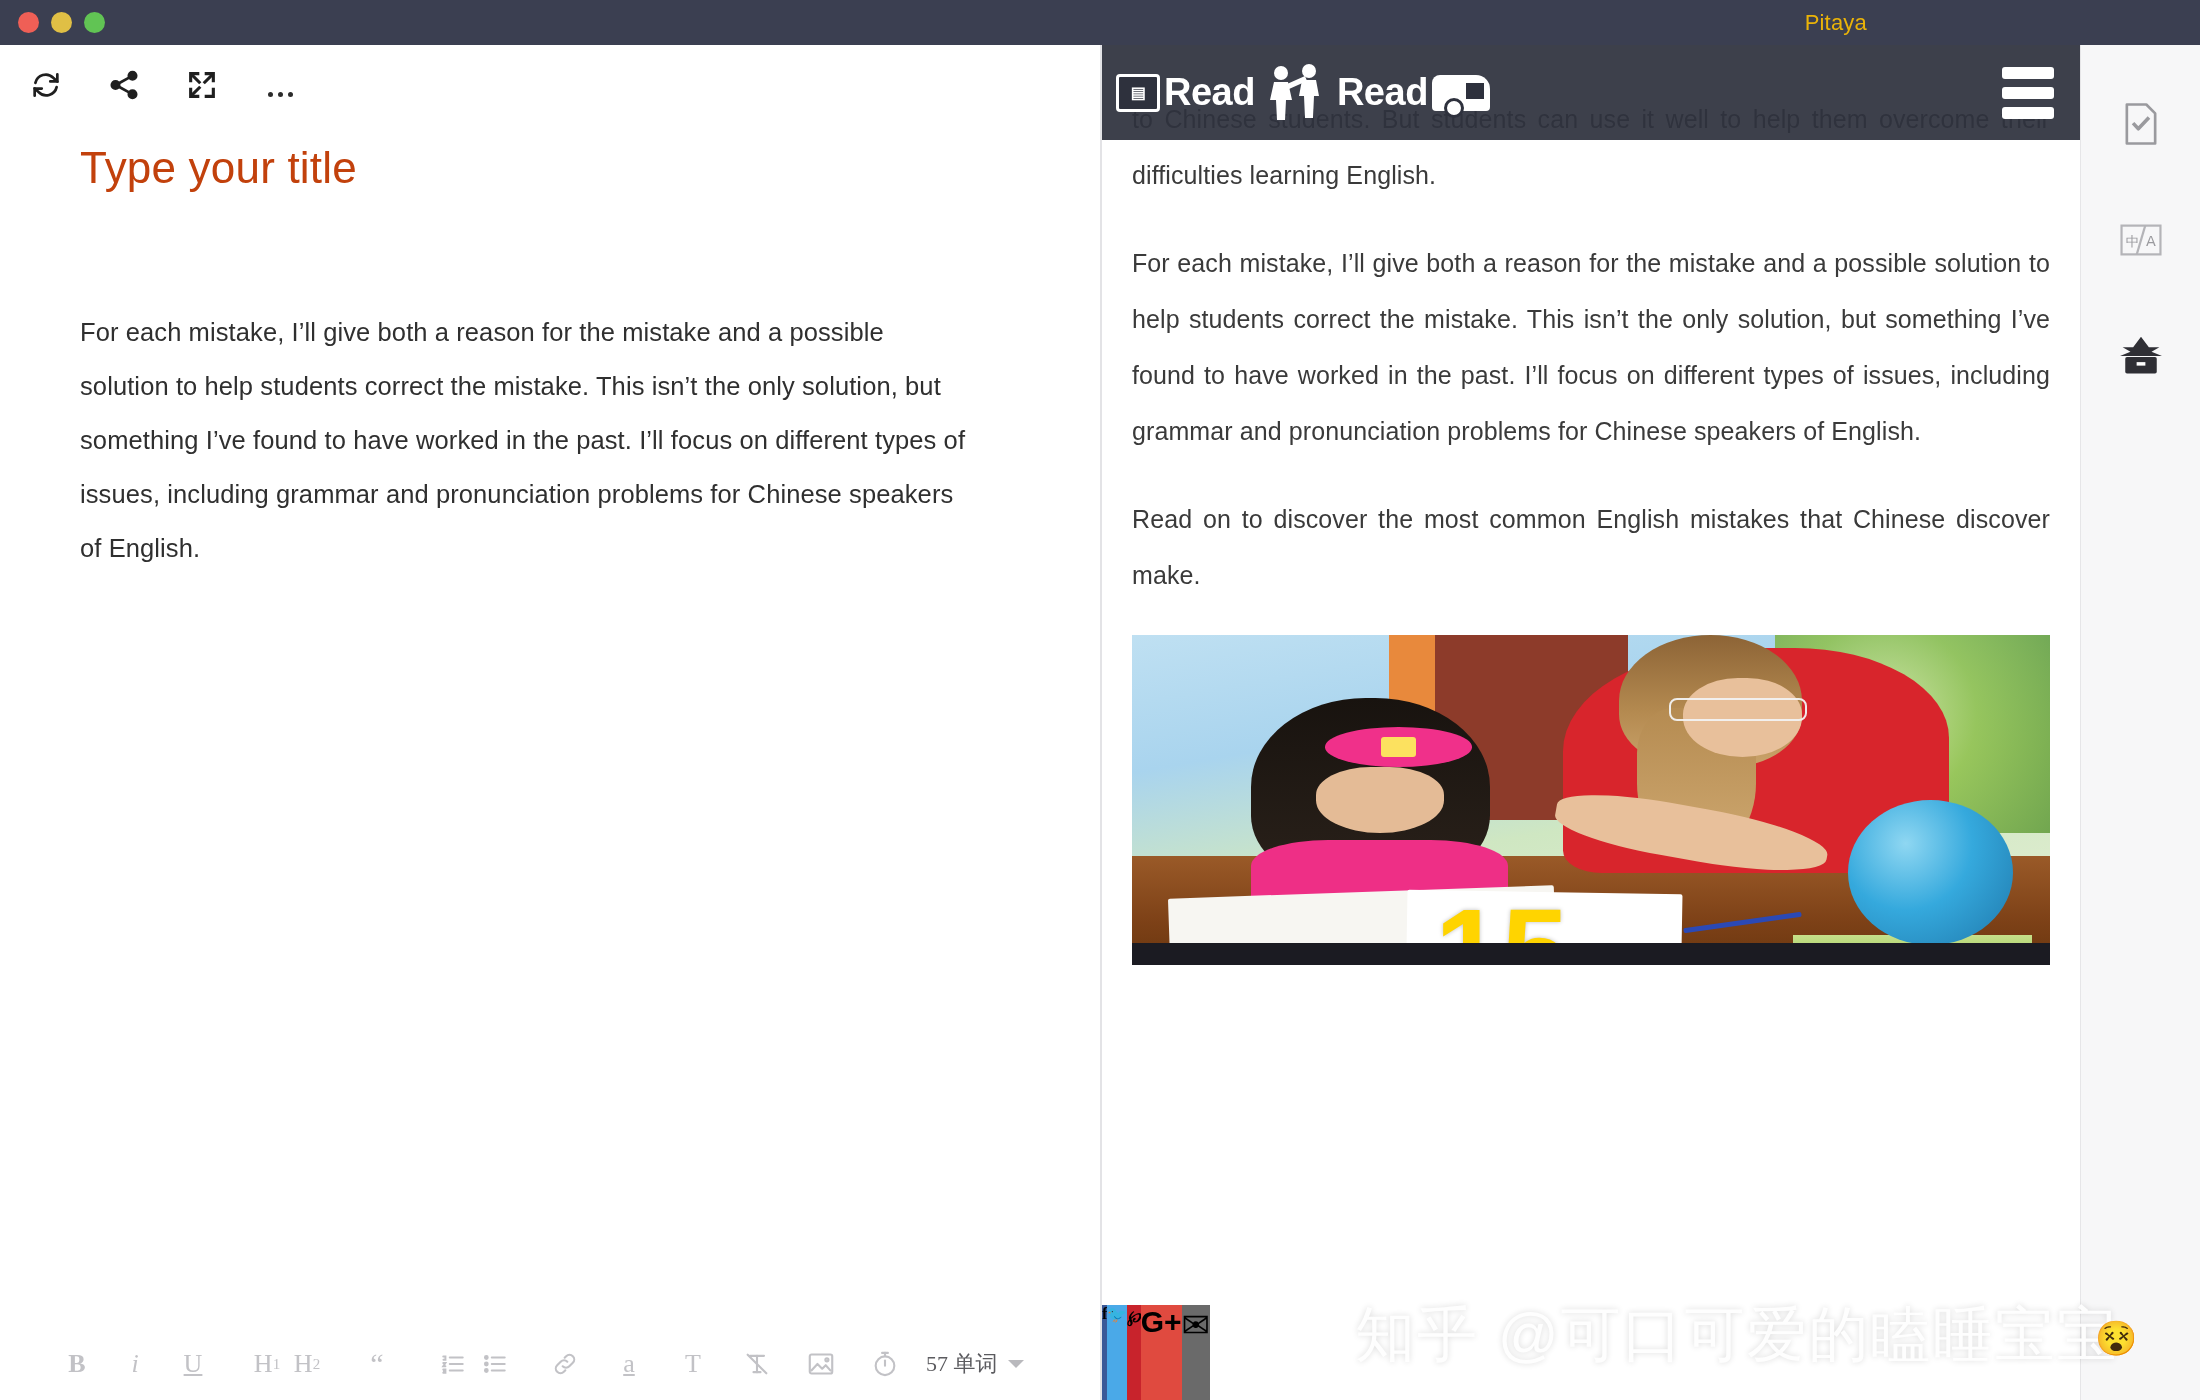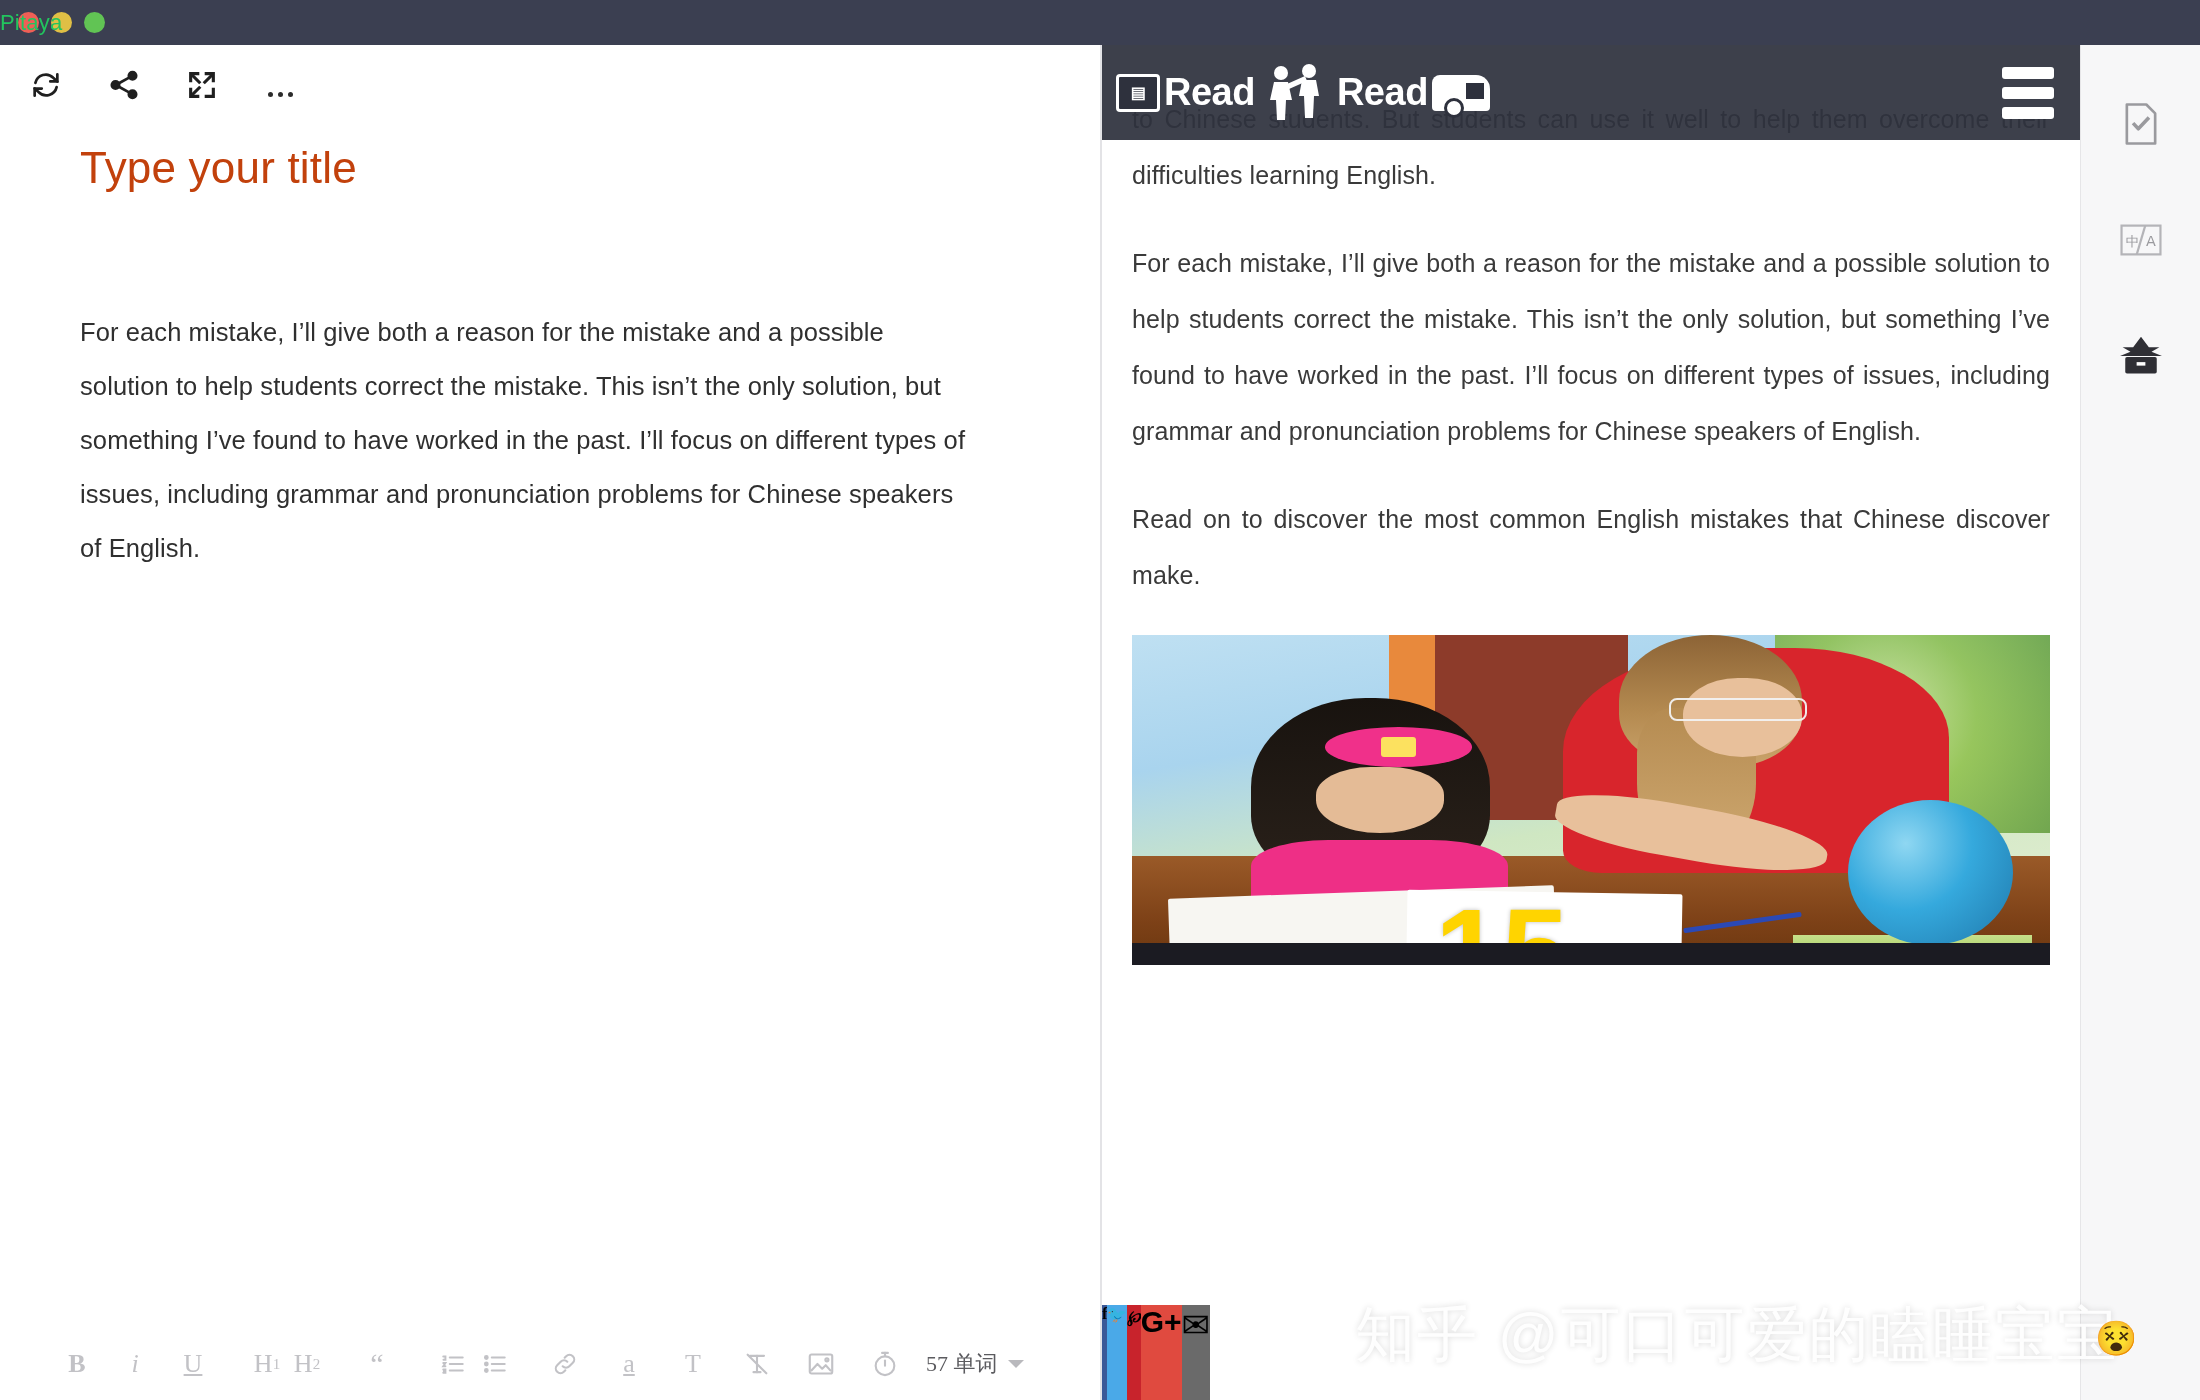--- a/index.html
+++ b/index.html
@@ -28,22 +28,22 @@
     padding-left: 18px;
   }
   .dot { width: 21px; height: 21px; border-radius: 50%; display: block; }
   .dot.red { background: #ef5f56; }
   .dot.yellow { background: #e0bf45; }
   .dot.green { background: #61c454; }
   .window-title {
     position: absolute; left: 0; top: 0;
     width: 1867px; height: 45px;
     line-height: 45px;
-    text-align: left;
-    color: #22c55e;
+    text-align: right;
+    color: #eab308;
     font-size: 22px;
     letter-spacing: .2px;
     pointer-events: none;
   }
 
   
   .editor-pane {
     position: absolute; left: 0; top: 45px;
     width: 1100px; height: 1355px;
     background: #ffffff;

